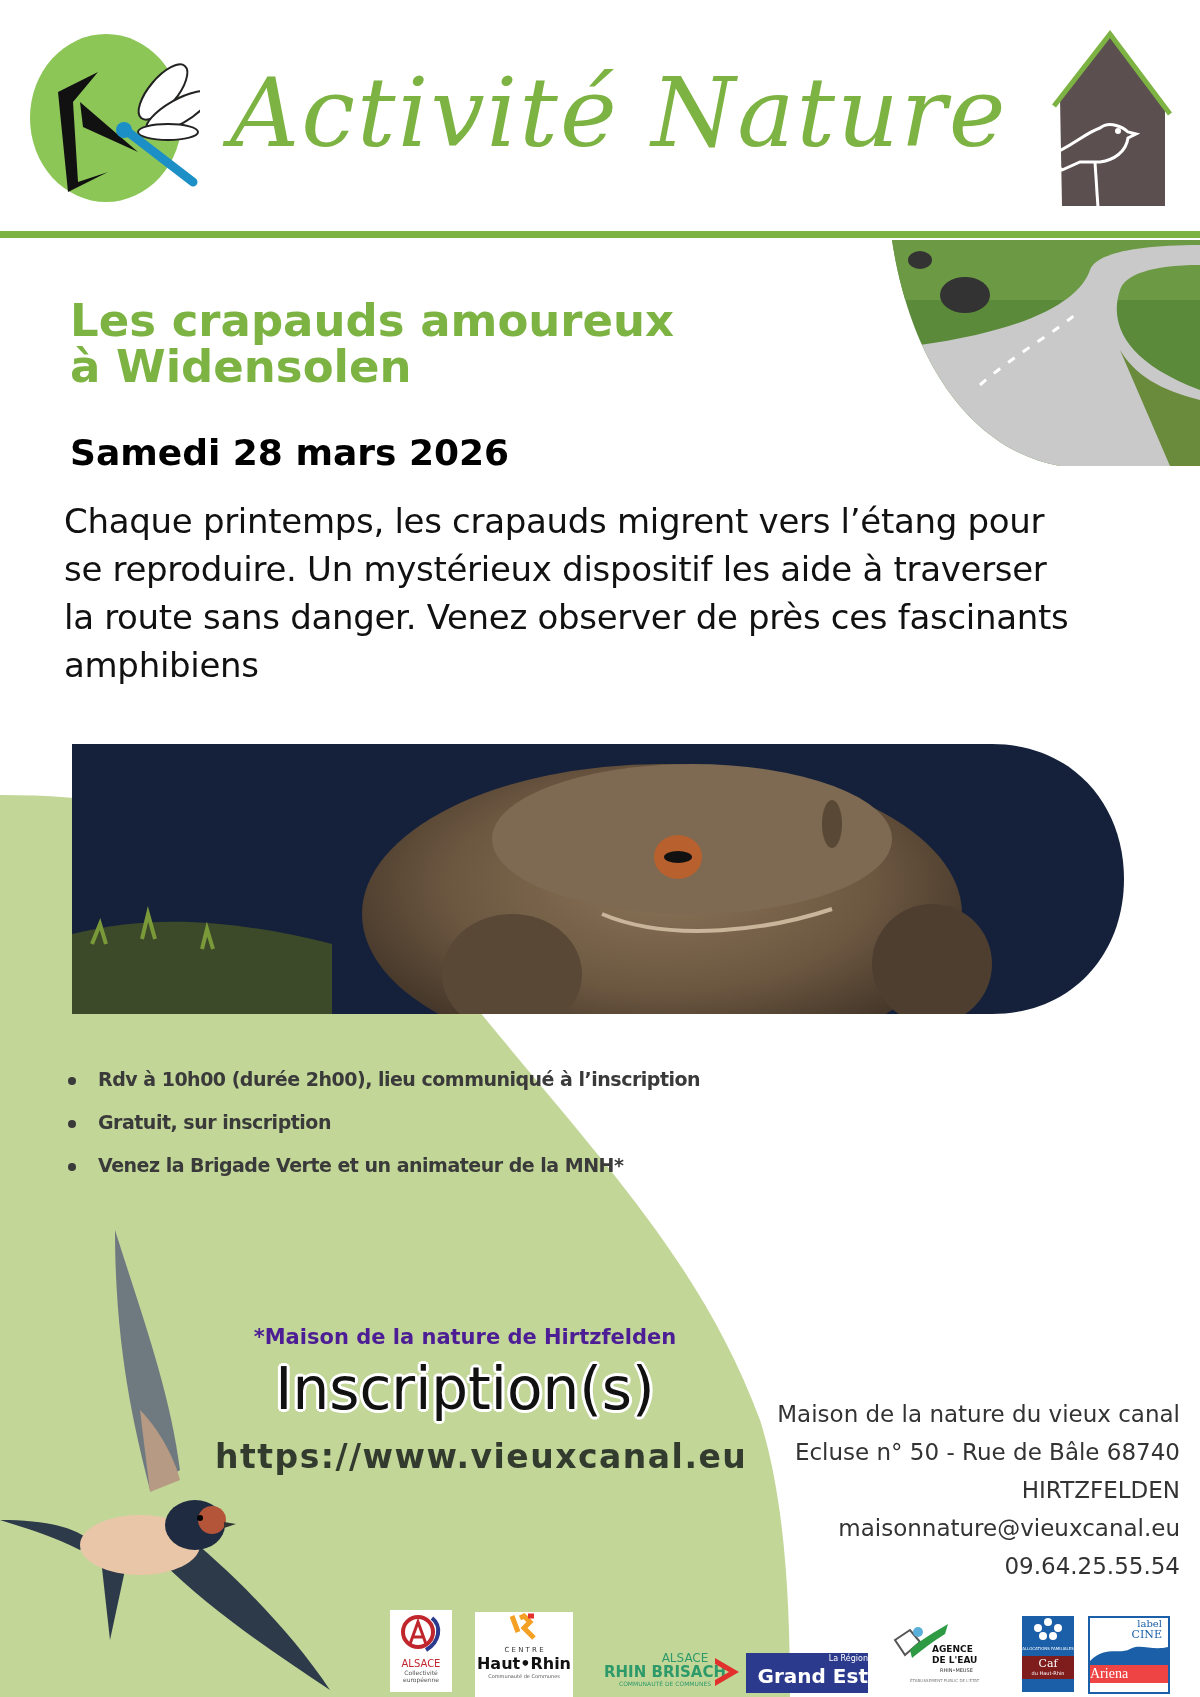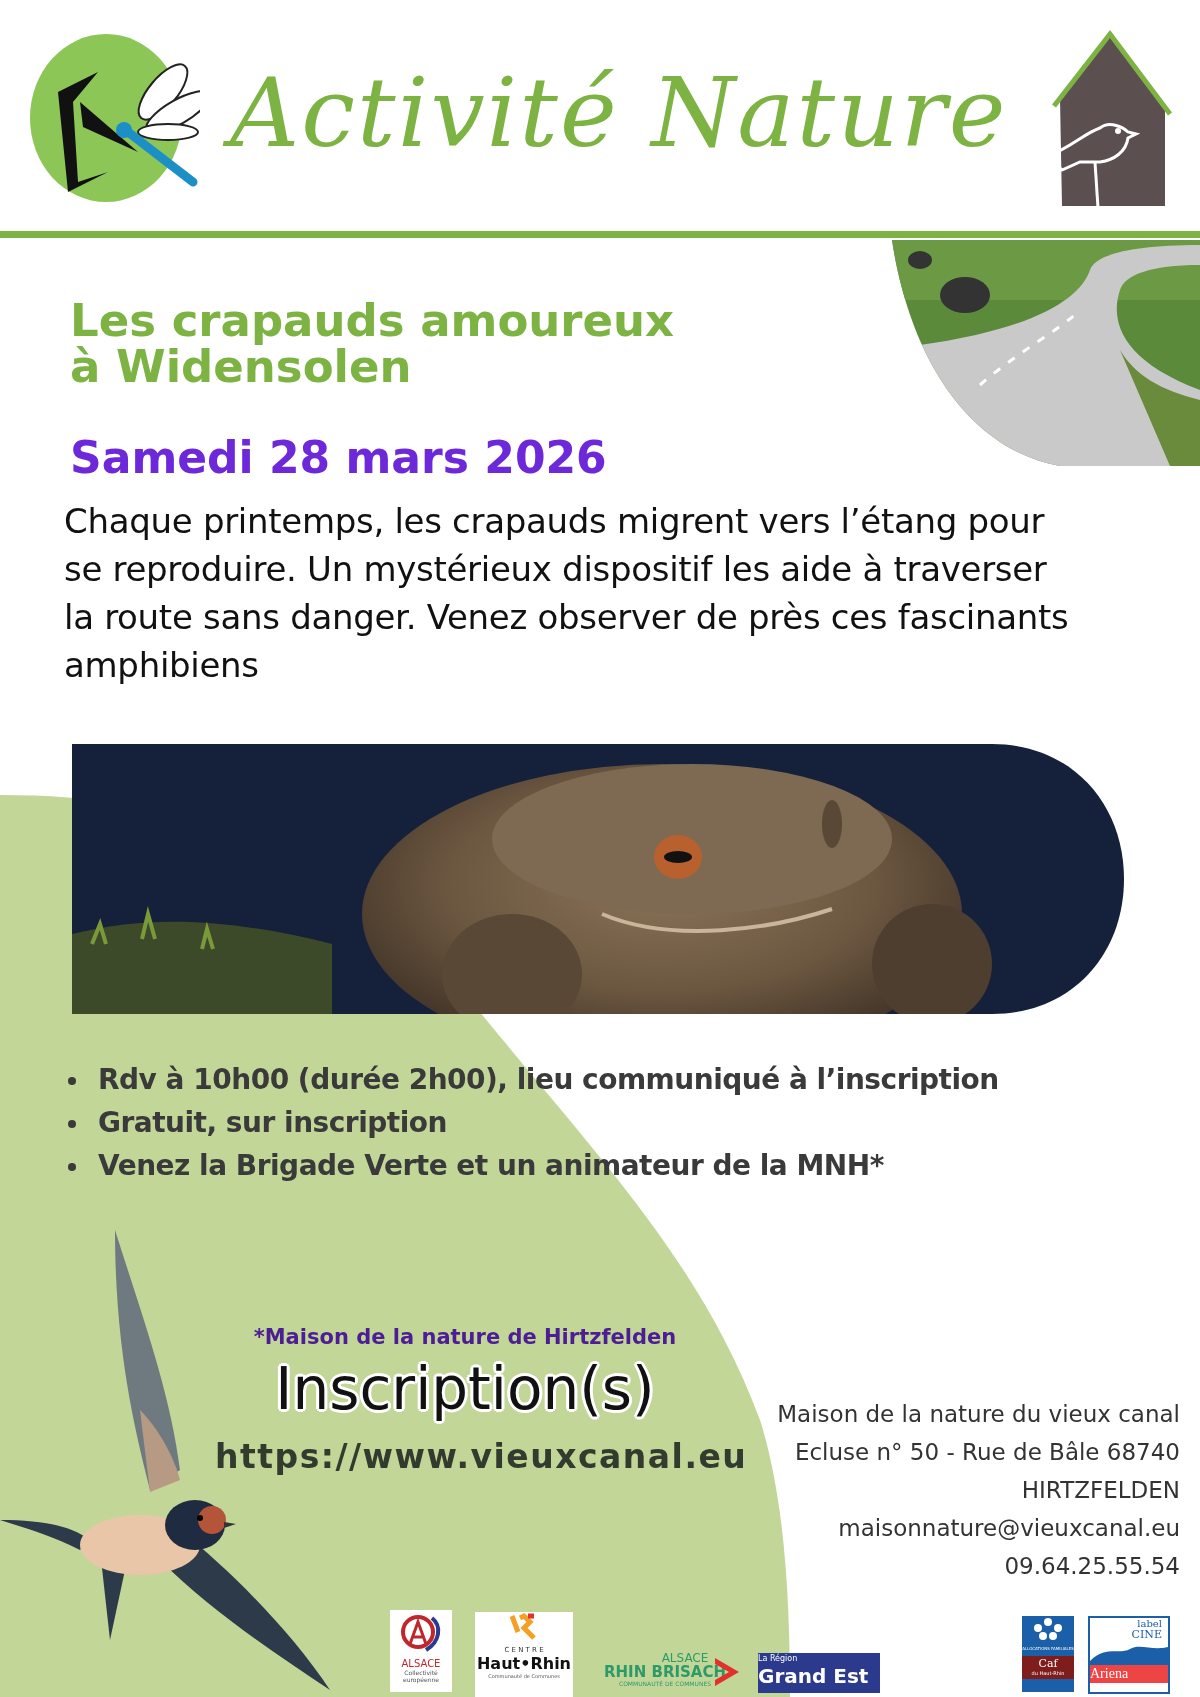--- a/index.html
+++ b/index.html
@@ -27,34 +27,34 @@
   .road-photo { left: 880px; top: 240px; width: 320px; height: 226px; }
 
   .event-title {
     left: 70px; top: 298px; width: 700px;
     font-family: "DejaVu Sans", sans-serif; font-weight: bold;
     font-size: 45px; line-height: 46px; color: #7cb342;
   }
   .event-date {
     left: 70px; top: 432px;
     font-family: "DejaVu Sans", sans-serif; font-weight: bold;
-    font-size: 44px; color: #6d28d9;
+    font-size: 36px; color: #000000;
   }
   .description {
     left: 64px; top: 497px; width: 1020px;
     font-family: "DejaVu Sans", sans-serif; font-size: 34px;
     line-height: 48px; color: #111111; letter-spacing: -0.3px;
   }
 
   .toad-photo { left: 72px; top: 744px; width: 1052px; height: 270px; }
 
   .details-list {
     left: 62px; top: 1058px; margin: 0; padding: 0; list-style: none;
     font-family: "DejaVu Sans", sans-serif; font-weight: bold;
-    font-size: 28px; line-height: 43px; color: #3a3a3a; letter-spacing: -0.5px;
+    font-size: 19px; line-height: 43px; color: #3a3a3a; letter-spacing: -0.5px;
   }
   .details-list li { position: relative; padding-left: 36px; white-space: nowrap; }
   .details-list li::before {
     content: ""; position: absolute; left: 6px; top: 19px;
     width: 8px; height: 8px; border-radius: 50%; background: #3a3a3a;
   }
 
   .swallow { left: 0; top: 1230px; width: 340px; height: 467px; }
 
   .footnote {
@@ -223,23 +223,34 @@
   <div class="partner" style="left:195px;top:52px;width:160px;height:40px;text-align:center;">
     <div style="font-size:12px;color:#2e9a6a;line-height:12px;padding-left:40px;">ALSACE</div>
     <div style="font-size:15px;font-weight:bold;color:#2e9a6a;line-height:16px;">RHIN BRISACH</div>
     <div style="font-size:6px;color:#2e9a6a;line-height:8px;">COMMUNAUTÉ DE COMMUNES</div>
   </div>
   <div class="partner" style="left:323px;top:56px;">
     <svg width="28" height="32" viewBox="0 0 28 32">
         <path d="M2,2 L26,16 L2,30 L2,24 L16,16 L2,8 Z" fill="#e2312d"></path>
       </svg>
   </div>
-  <div class="partner" style="left:368px;top:53px;width:122px;height:40px;background:#2b3a8c;text-align:left;">
+  <div class="partner" style="left:356px;top:53px;width:122px;height:40px;background:#2b3a8c;text-align:right;">
     <div style="font-size:8px;color:#fff;line-height:12px;">La Région</div>
     <div style="font-size:20px;font-weight:bold;color:#fff;line-height:22px;">Grand Est</div>
+  </div>
+  <div class="partner" style="left:500px;top:20px;width:110px;height:75px;">
+    <svg width="60" height="40" viewBox="0 0 60 40">
+        <path d="M5,20 L20,10 L30,22 L15,35 Z" fill="none" stroke="#555" stroke-width="2"></path>
+        <path d="M20,30 C30,20 45,12 58,4 L55,14 C42,22 32,30 22,38 Z" fill="#2e9a44"></path>
+        <circle cx="28" cy="12" r="5" fill="#5ab0d8"></circle>
+      </svg>
+    <div style="position:absolute;left:42px;top:24px;font-size:9px;font-weight:bold;color:#111;">AGENCE</div>
+    <div style="position:absolute;left:42px;top:35px;font-size:9px;font-weight:bold;color:#111;">DE L'EAU</div>
+    <div style="position:absolute;left:50px;top:47px;font-size:5px;color:#333;">RHIN•MEUSE</div>
+    <div style="position:absolute;left:20px;top:58px;font-size:4px;color:#777;white-space:nowrap;">ÉTABLISSEMENT PUBLIC DE L'ÉTAT</div>
   </div>
   <div class="partner" style="left:632px;top:16px;width:52px;height:76px;background:#1a5fa8;text-align:center;">
     <svg width="40" height="26" viewBox="0 0 40 26">
         <g fill="#fff">
           <circle cx="20" cy="6" r="4"></circle>
           <circle cx="10" cy="12" r="4"></circle>
           <circle cx="30" cy="12" r="4"></circle>
           <circle cx="15" cy="20" r="4"></circle>
           <circle cx="25" cy="20" r="4"></circle>
         </g>

